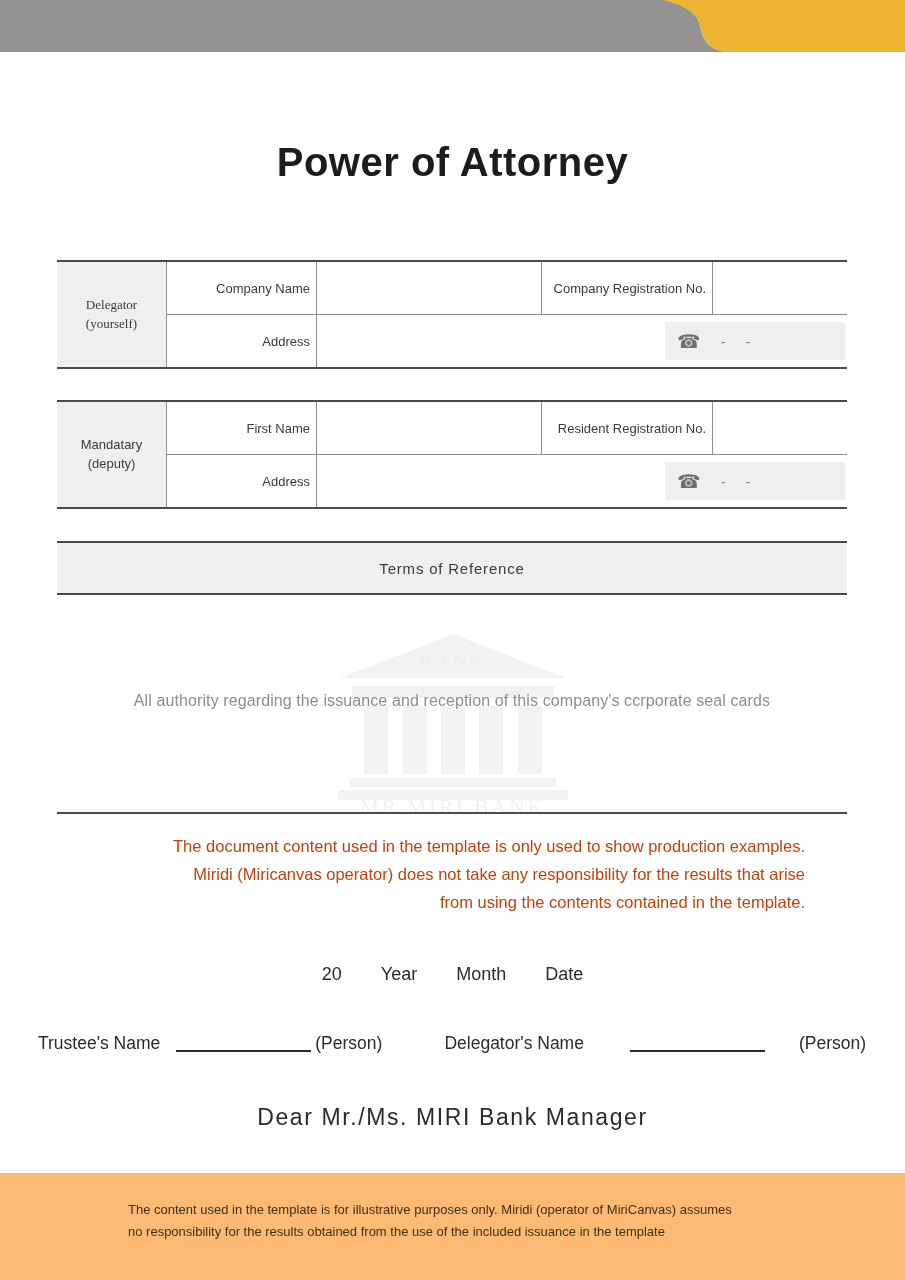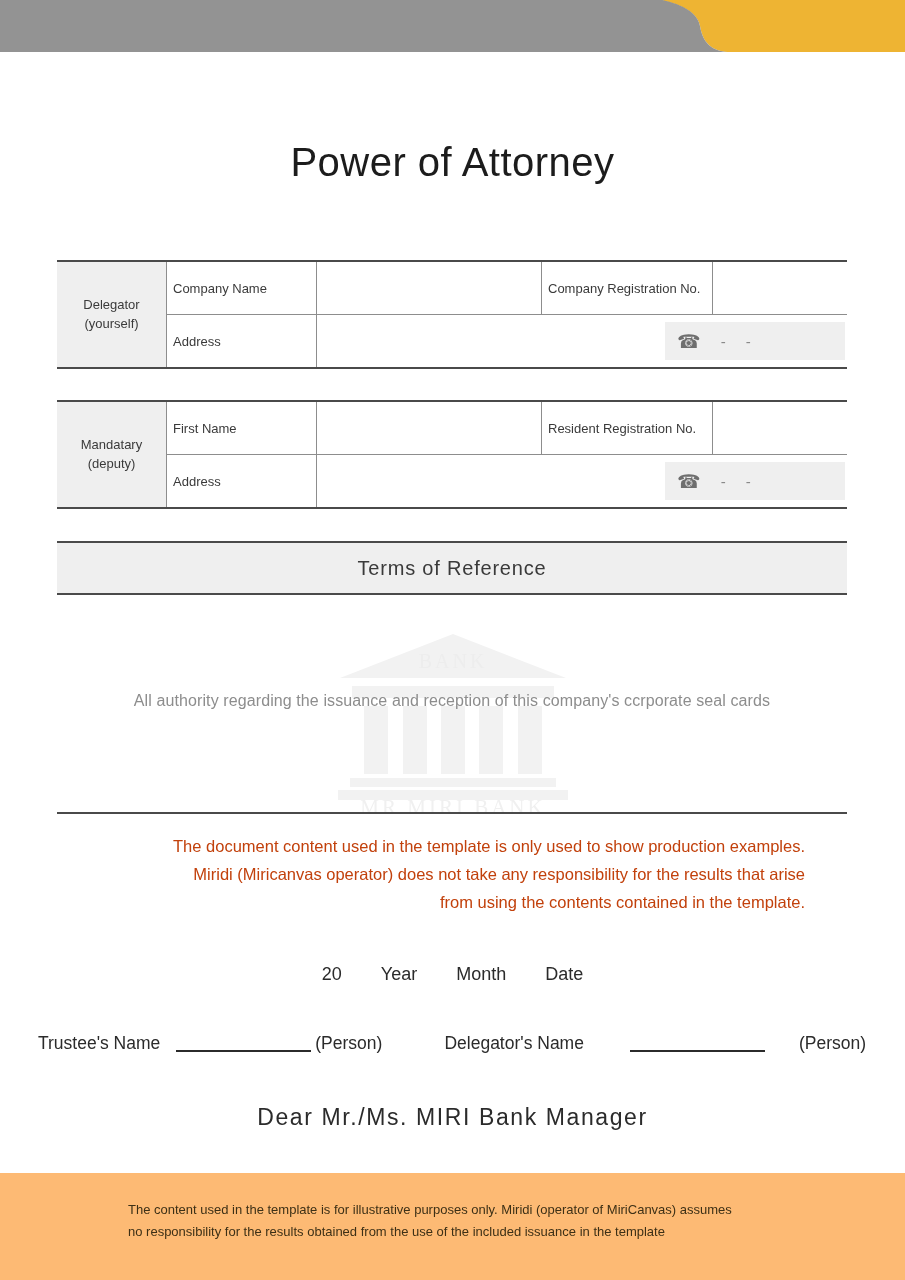--- a/index.html
+++ b/index.html
@@ -30,21 +30,21 @@
   .page {
     position: absolute;
     top: 54px; left: 0;
     width: 905px;
     height: 1119px;
   }
 
   .doc-title {
     text-align: center;
     font-size: 40px;
-    font-weight: 400;
+    font-weight: 700;
     letter-spacing: 0.5px;
     color: #1c1c1c;
     margin: 0;
     padding-top: 86px;
     line-height: 1.1;
   }
 
   
   .party-table {
     position: absolute;
@@ -66,21 +66,21 @@
   }
   .party-table td.side-label {
     background: #efefef;
     text-align: center;
     font-size: 13px;
     line-height: 1.45;
     color: #3a3a3a;
     border-left: none;
   }
   .party-table td.field-label {
-    text-align: left;
+    text-align: right;
   }
   .party-table td.value-cell {
     border-right: none;
   }
   .party-table tr:first-child td { border-top: none; }
   .party-table tr:last-child td { border-bottom: none; }
 
   .addr-cell {
     position: relative;
     padding: 0 !important;
@@ -119,21 +119,21 @@
     left: 57px;
     top: 487px;
     width: 790px;
     height: 54px;
     background: #efefef;
     border-top: 2px solid #4a4a4a;
     border-bottom: 2px solid #4a4a4a;
     display: flex;
     align-items: center;
     justify-content: center;
-    font-size: 20px;
+    font-size: 15px;
     letter-spacing: 0.8px;
     color: #3a3a3a;
     box-sizing: border-box;
   }
 
   
   .watermark {
     position: absolute;
     left: 50%;
     top: 572px;
@@ -257,21 +257,21 @@
   </svg>
 </div>
 
 <div class="page">
 
   <h1 class="doc-title">Power of Attorney</h1>
 
   <table class="party-table" id="table-delegator">
     <tbody>
         <tr>
-      <td class="side-label" rowspan="2" style="width:97px;">
+      <td class="side-label" rowspan="2" style="width:97px;font-family:Liberation Serif, serif;">
         <div>Delegator</div>
         <div>(yourself)</div>
       </td>
       <td class="field-label" style="width:137px;">Company Name</td>
       <td style="width:212px;"></td>
       <td class="field-label" style="width:158px;">Company Registration No.</td>
       <td class="value-cell"></td>
     </tr>
     <tr>
       <td class="field-label">Address</td>

